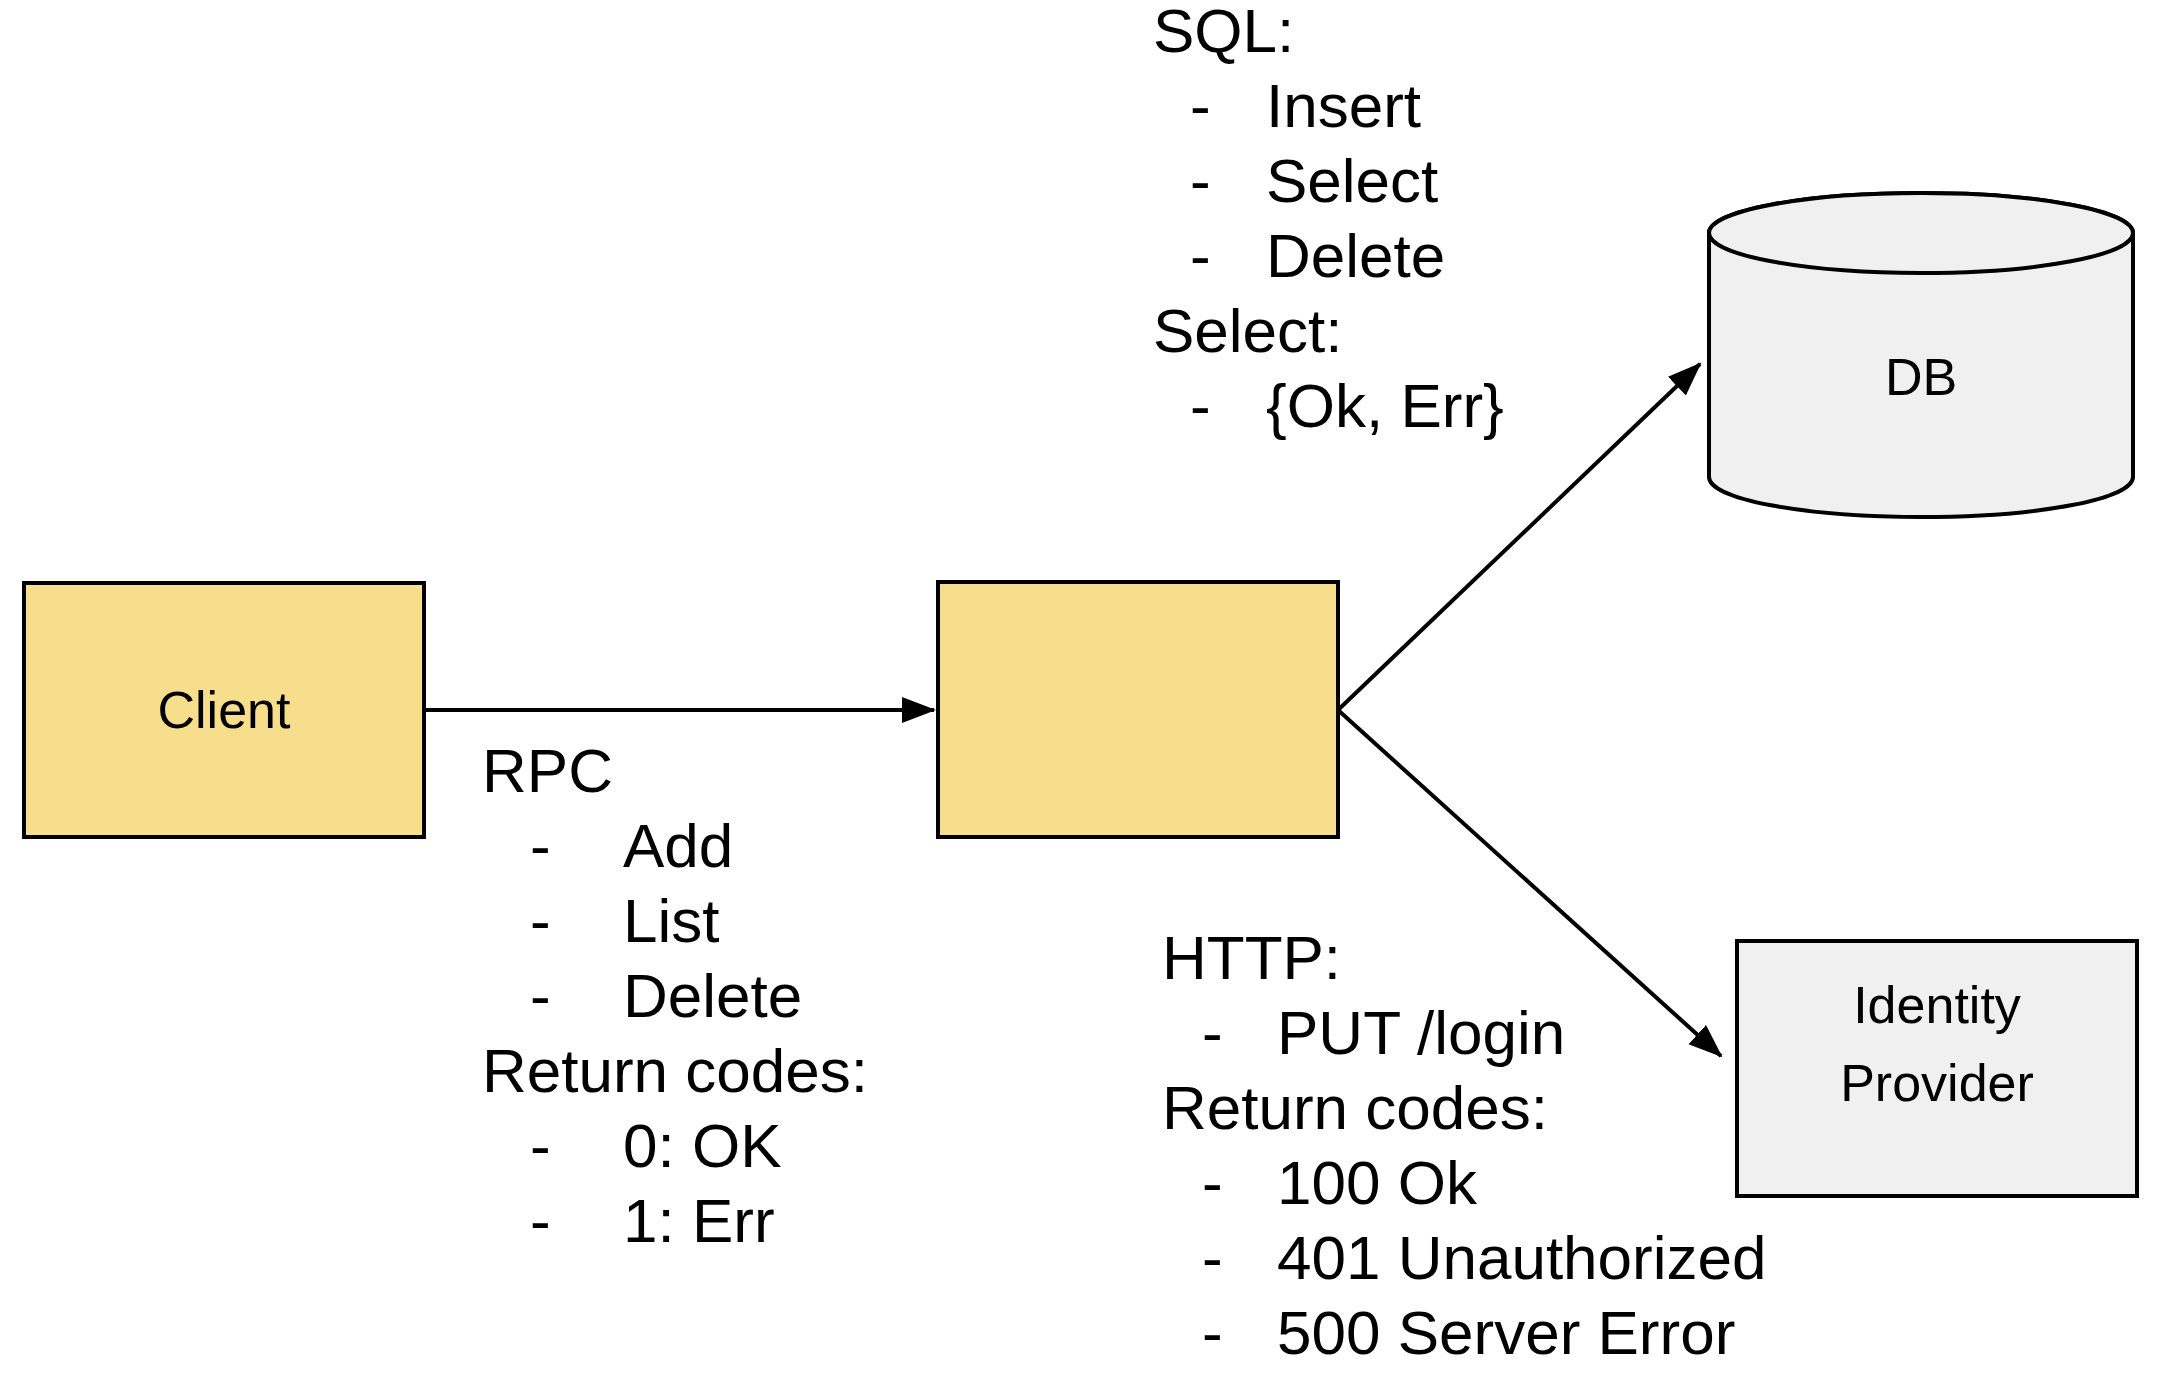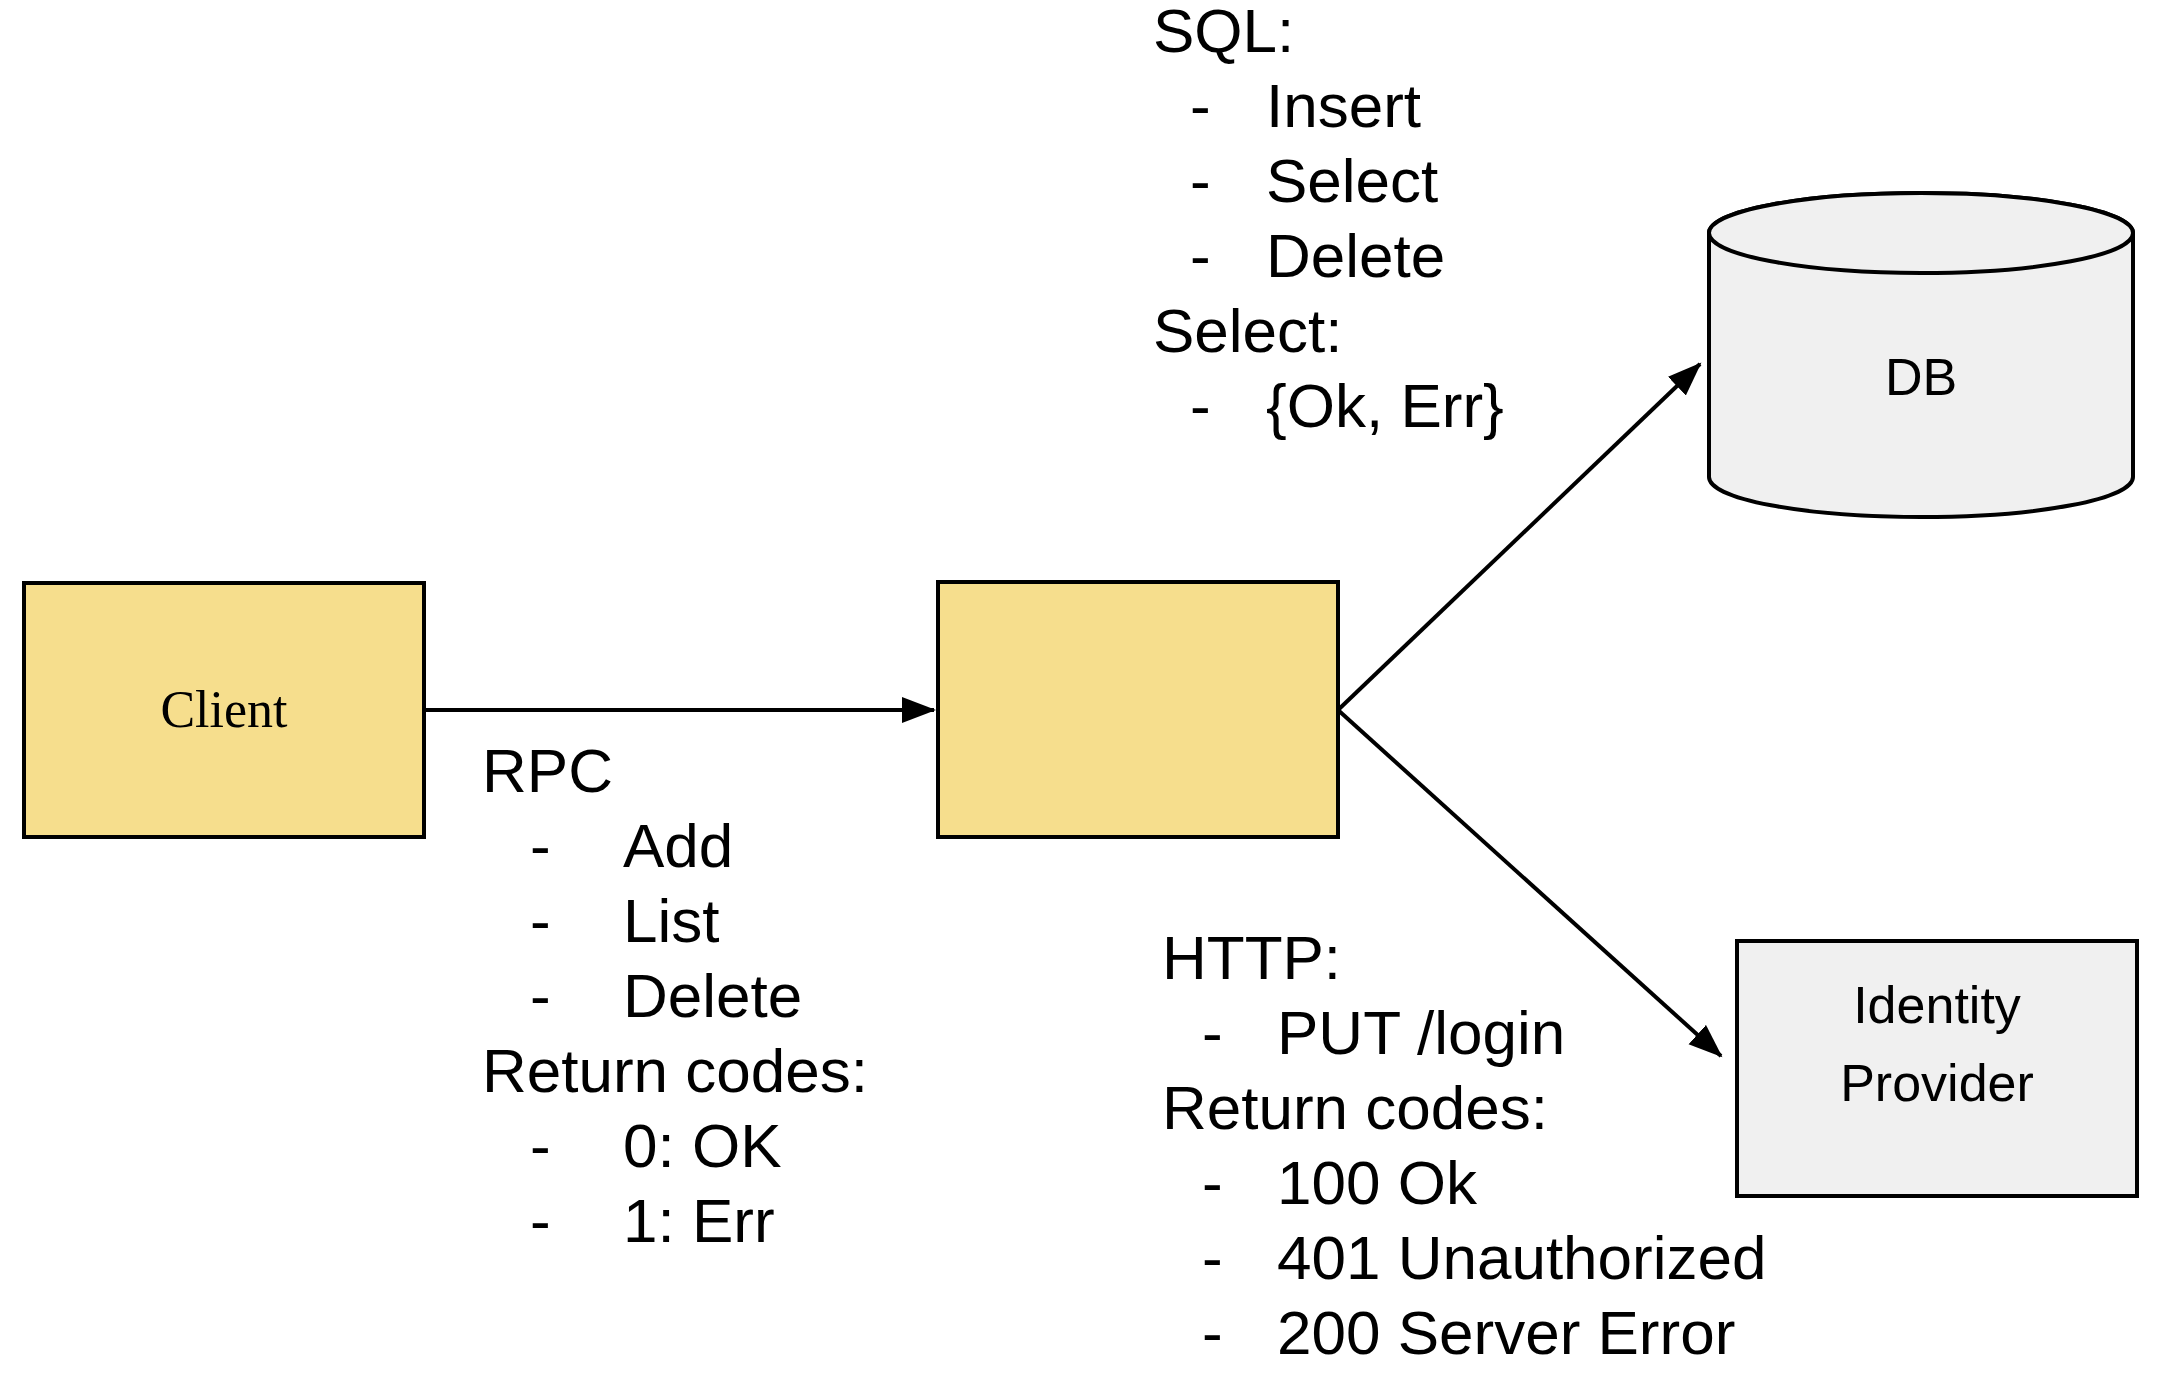--- a/index.html
+++ b/index.html
@@ -13,21 +13,21 @@
   }
   svg.layer{position:absolute;left:0;top:0;width:2178px;height:1398px;}
 
   .node-label{
     position:absolute;
     display:flex;align-items:center;justify-content:center;
     text-align:center;
     font-size:52px;line-height:78px;
     color:#000;
   }
-  .client-label{left:24px;top:583px;width:400px;height:254px;font-family:Liberation Serif, serif;}
+  .client-label{left:24px;top:583px;width:400px;height:254px;}
   .backend-label{left:938px;top:582px;width:400px;height:255px;}
   .idp-label{left:1737px;top:916px;width:400px;height:255px;padding:0 40px;box-sizing:border-box;}
   .db-label{left:1709px;top:277px;width:424px;height:200px;}
 
   .ann{position:absolute;font-size:62px;}
   .ann .line{position:relative;height:75px;line-height:75px;white-space:nowrap;}
   .ann .t{position:absolute;left:0;}
   .ann .dash{position:absolute;left:var(--dash);}
   .ann .bt{position:absolute;left:var(--text);}
   .ann-sql{left:1153px;top:-7px;--dash:37px;--text:113px;}
@@ -132,17 +132,17 @@
     <div class="line">
         <span class="dash">-</span>
         <span class="bt">100 Ok</span>
       </div>
     <div class="line">
         <span class="dash">-</span>
         <span class="bt">401 Unauthorized</span>
       </div>
     <div class="line">
         <span class="dash">-</span>
-        <span class="bt">200 Server Error</span>
+        <span class="bt">500 Server Error</span>
       </div>
   </div>
 
 </div>
 
 </body></html>

